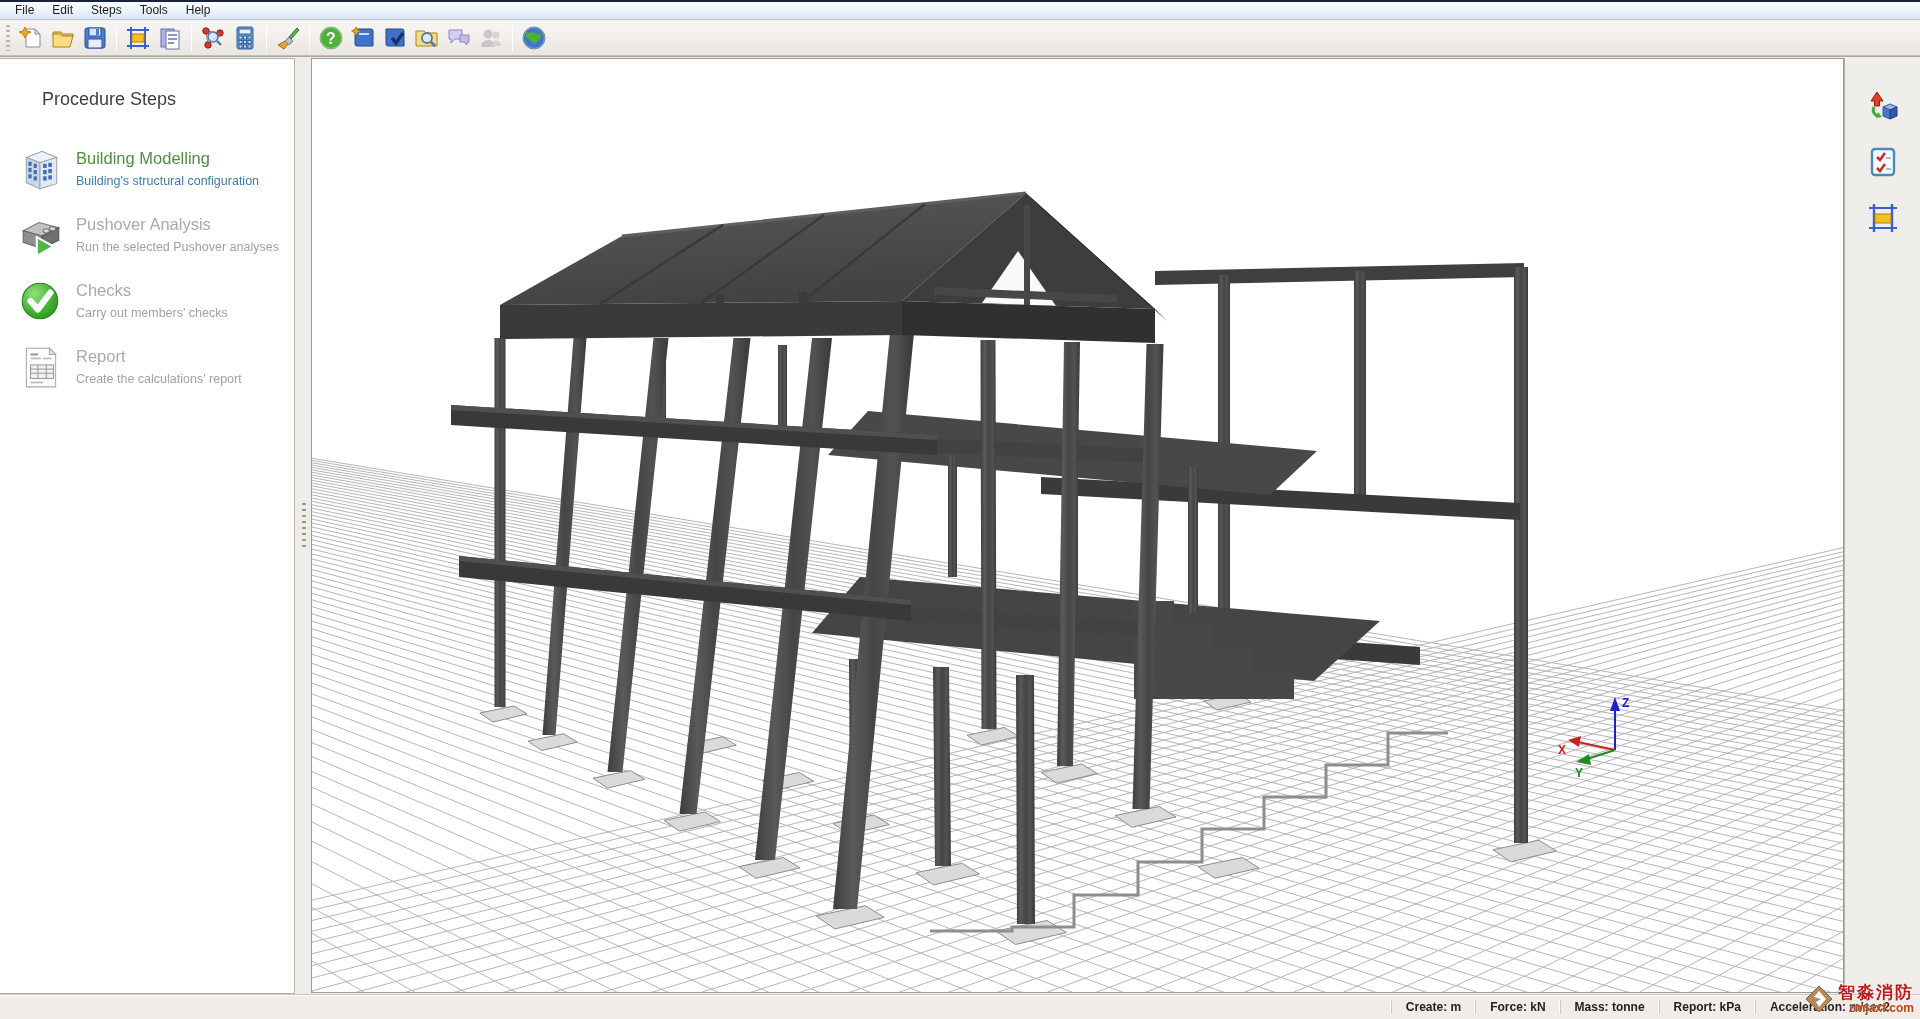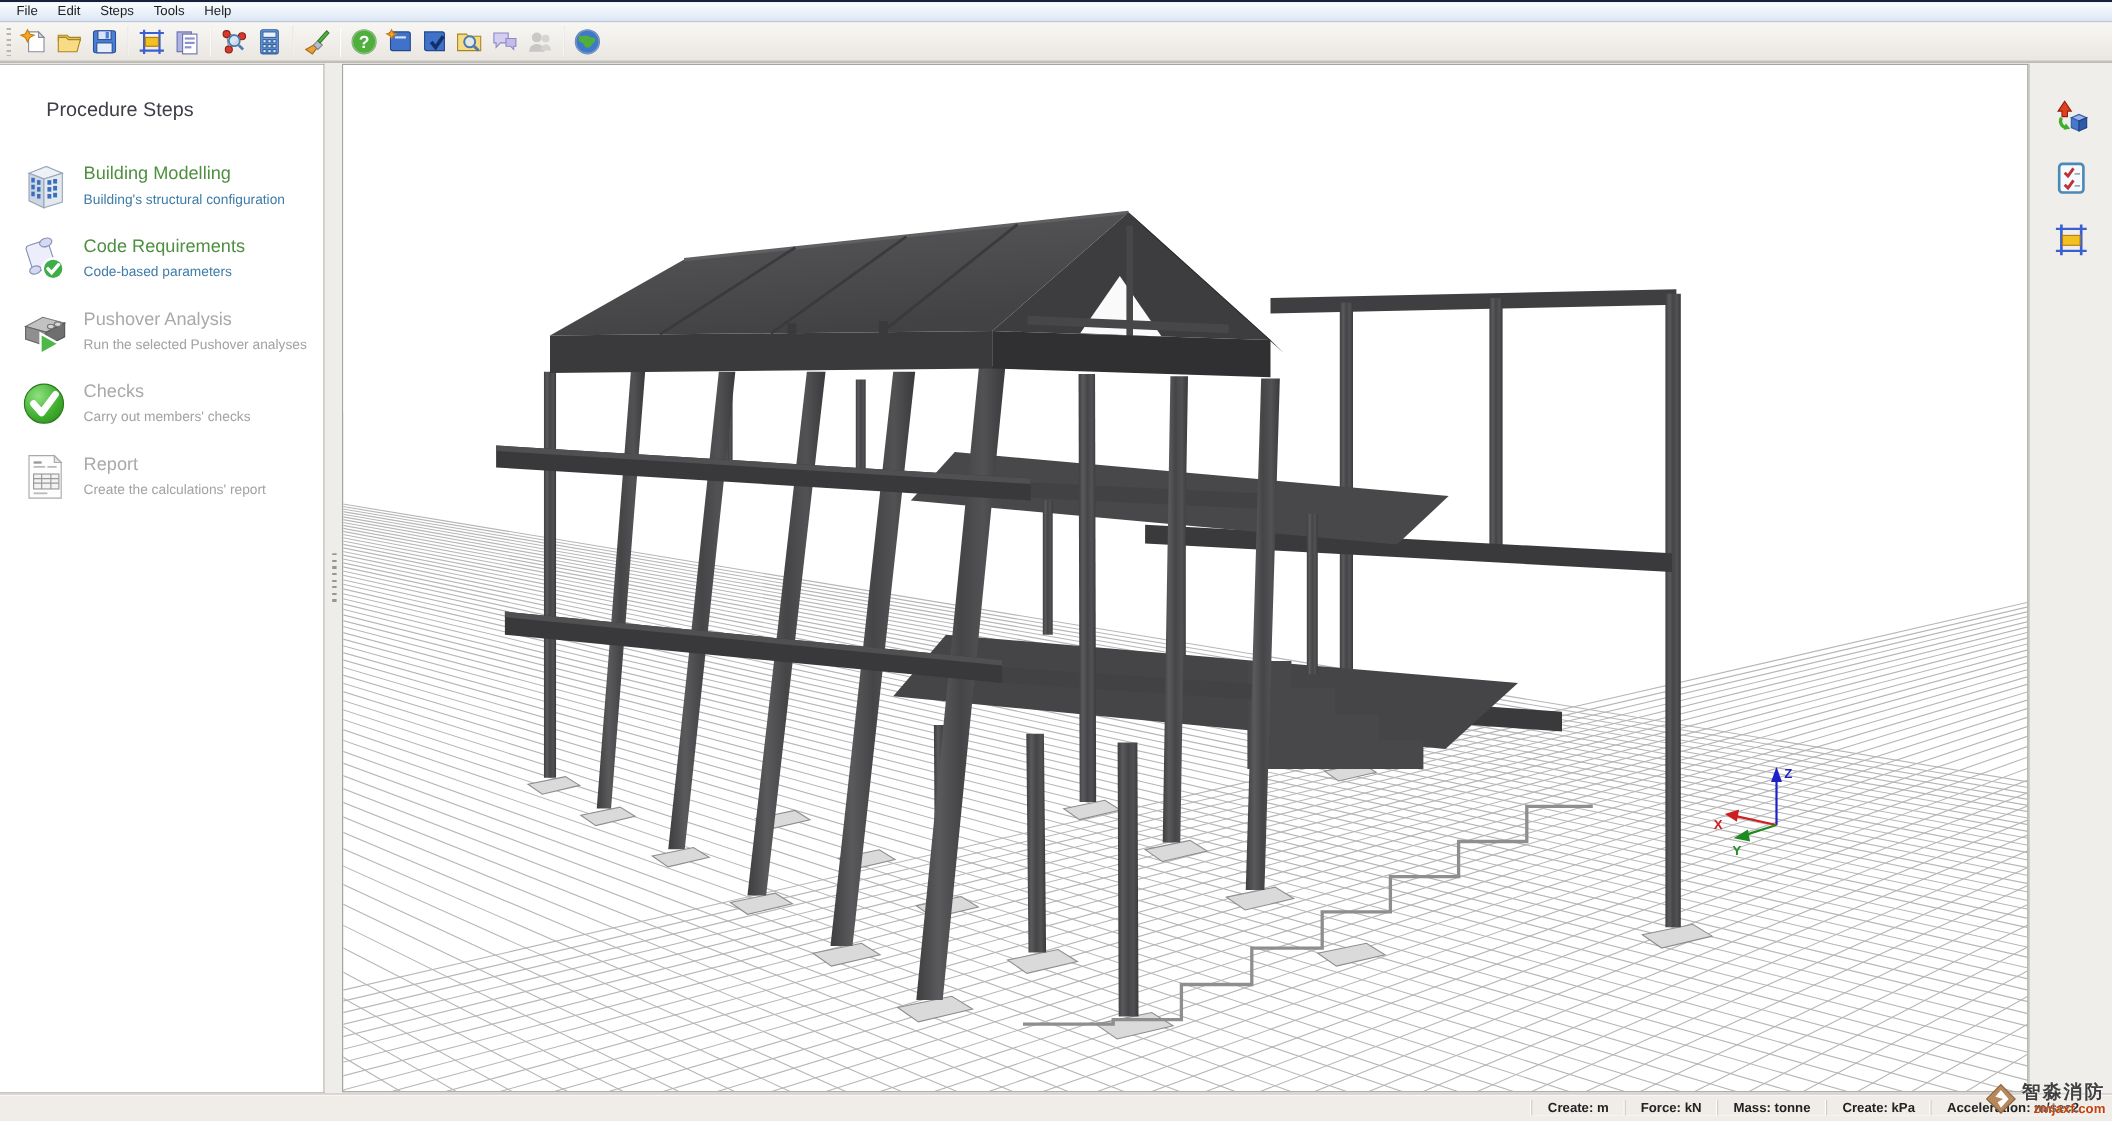--- a/index.html
+++ b/index.html
@@ -62,21 +62,21 @@
   .statusbar { position:absolute; left:0; right:0; bottom:0; height:25px; background:#f0ede9;
     border-top:1px solid #c9c5bf; box-shadow:inset 0 1px 0 #fff;
     display:flex; align-items:center; justify-content:flex-end; padding-right:16px; }
   .sb-item { font-size:12px; font-weight:bold; color:#222; padding:0 14px;
     border-left:1px solid #cfcbc4; box-shadow:-1px 0 0 #fff; white-space:nowrap; }
 
   
   .watermark { position:absolute; right:6px; bottom:4px; z-index:60; display:flex;
     align-items:flex-start; gap:4px; pointer-events:none; }
   .wm-text { display:flex; flex-direction:column; align-items:flex-start; }
-  .wm-title { font-size:17px; font-weight:bold; color:#404040; letter-spacing:2px;
+  .wm-title { font-size:17px; font-weight:bold; color:#b91c1c; letter-spacing:2px;
     text-shadow:0 0 2px #fff; line-height:18px; }
   .wm-domain { font-size:12px; font-weight:bold; color:#c2410c; line-height:13px;
     align-self:flex-end; text-shadow:0 0 2px #fff;text-align:right; }
 </style>
 </head>
 <body>
 
 <div class="app">
 
   <div class="title-sliver"></div>
@@ -247,35 +247,20 @@
                 <rect x="24" y="29" width="3.4" height="4"></rect>
                 <rect x="29" y="28" width="3.4" height="4"></rect>
               </g>
           </svg>
           <div>
             <div class="s-title">Building Modelling</div>
             <div class="s-sub">Building's structural configuration</div>
           </div>
         </div>
 
-        <div class="step">
-          <svg class="s-icon" viewBox="0 0 44 44">
-            <g transform="rotate(-18 18 20)">
-                <rect x="8" y="8" width="20" height="24" rx="3" fill="#eceefb" stroke="#8b8fb8"></rect>
-                <ellipse cx="26" cy="10" rx="5.5" ry="3.6" fill="#d5daf4" stroke="#8b8fb8"></ellipse>
-                <ellipse cx="10" cy="30" rx="5" ry="3.4" fill="#d5daf4" stroke="#8b8fb8"></ellipse>
-              </g>
-            <circle cx="29" cy="31" r="9" fill="#3fae49" stroke="#fff" stroke-width="2"></circle>
-            <path d="M24.5 31l3.2 3.4 6-7" fill="none" stroke="#fff" stroke-width="3" stroke-linecap="round"></path>
-          </svg>
-          <div>
-            <div class="s-title">Code Requirements</div>
-            <div class="s-sub">Code-based parameters</div>
-          </div>
-        </div>
 
 
         <div class="step disabled">
           <svg class="s-icon" viewBox="0 0 44 44">
             <polygon points="5,18 20,10 39,15 23,23" fill="#c2c2c2" stroke="#777"></polygon>
             <polygon points="5,18 23,23 23,35 5,29" fill="#8f8f8f" stroke="#666"></polygon>
             <polygon points="23,23 39,15 39,27 23,35" fill="#6f6f6f" stroke="#555"></polygon>
             <ellipse cx="27" cy="18" rx="3" ry="2" fill="#d8d8d8" stroke="#777"></ellipse>
             <ellipse cx="33" cy="16" rx="3" ry="2" fill="#d8d8d8" stroke="#777"></ellipse>
             <polygon points="18,24 34,33 18,42" fill="#4db848" stroke="#fff" stroke-width="2"></polygon>
@@ -665,21 +650,21 @@
           <rect x="8" y="12" width="16" height="9" fill="#f2c020" stroke="#b08010"></rect>
         </svg>
       </button>
     </div>
   </div>
 
   <div class="statusbar">
     <div class="sb-item">Create: m</div>
     <div class="sb-item">Force: kN</div>
     <div class="sb-item">Mass: tonne</div>
-    <div class="sb-item">Create: kPa</div>
+    <div class="sb-item">Report: kPa</div>
     <div class="sb-item">Acceleration: m/sec2</div>
   </div>
 
   <div class="watermark">
     <svg width="30" height="30" viewBox="0 0 30 30">
       <polygon points="15,2 28,15 15,28 2,15" fill="#b5895d" stroke="#8a5f35"></polygon>
       <polygon points="15,7 22,15 15,23 12,18 17,15 10,13" fill="#fff"></polygon>
     </svg>
     <div class="wm-text">
       <div class="wm-title">智淼消防</div>

